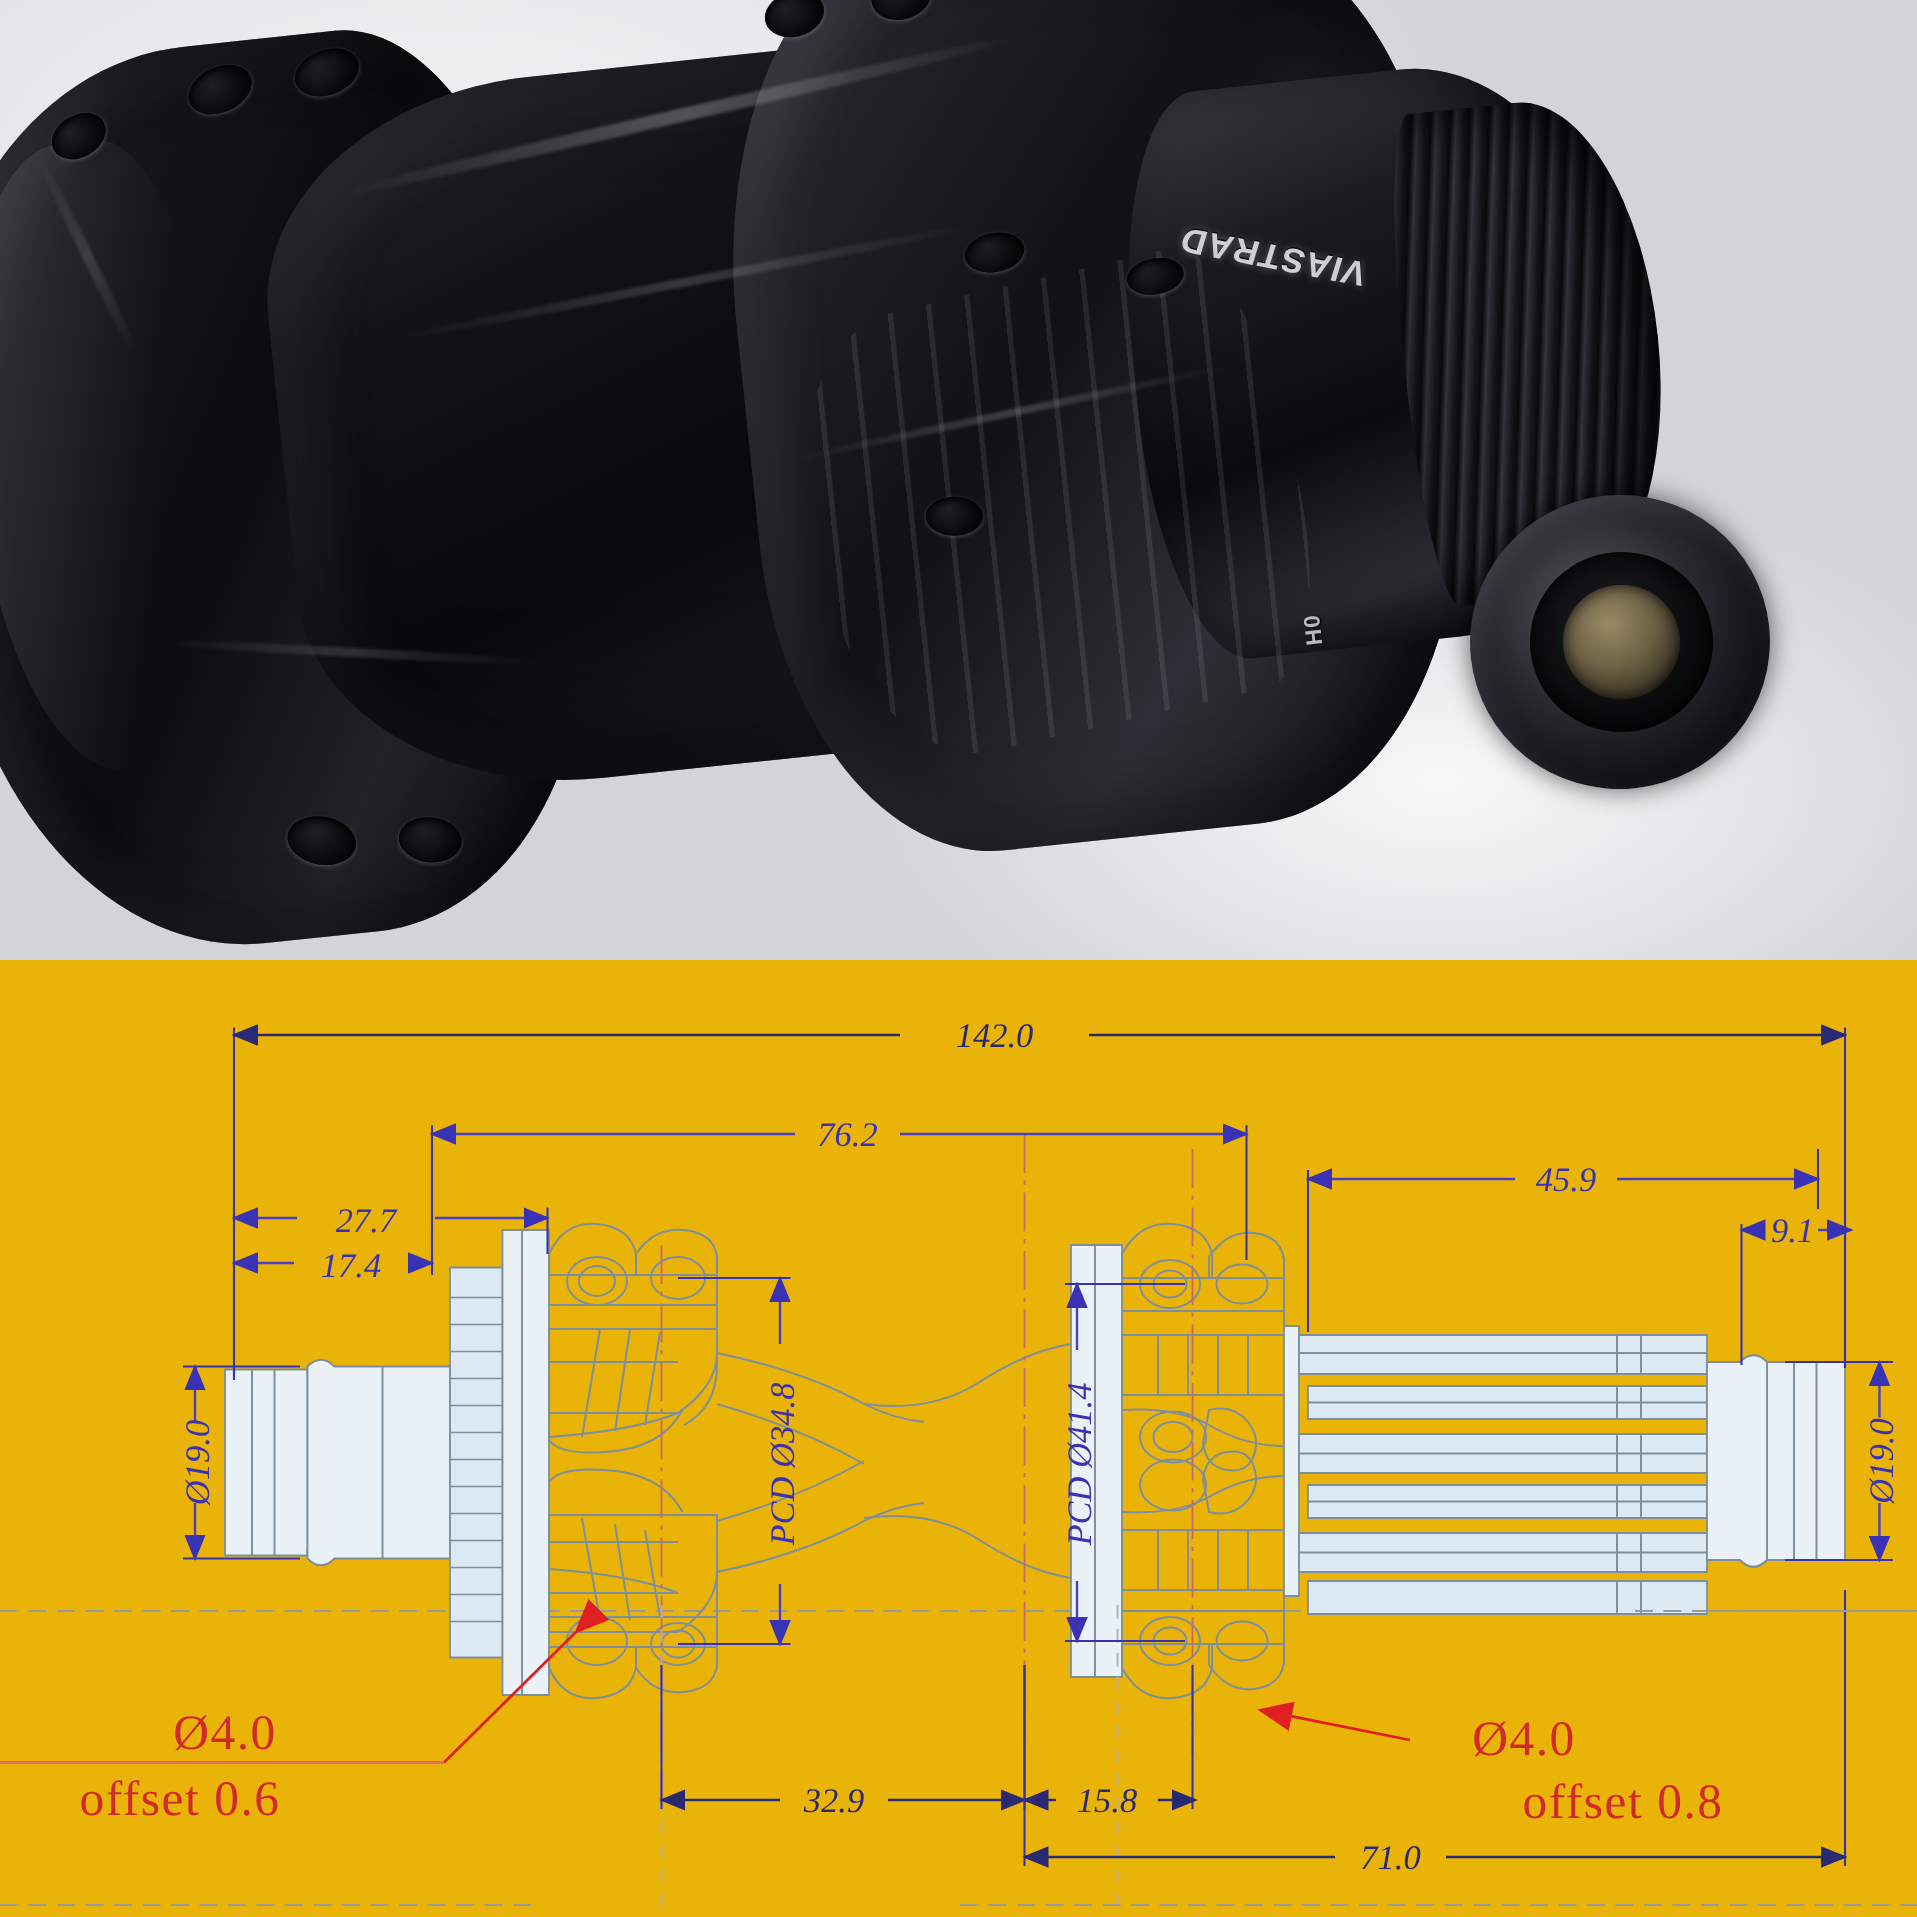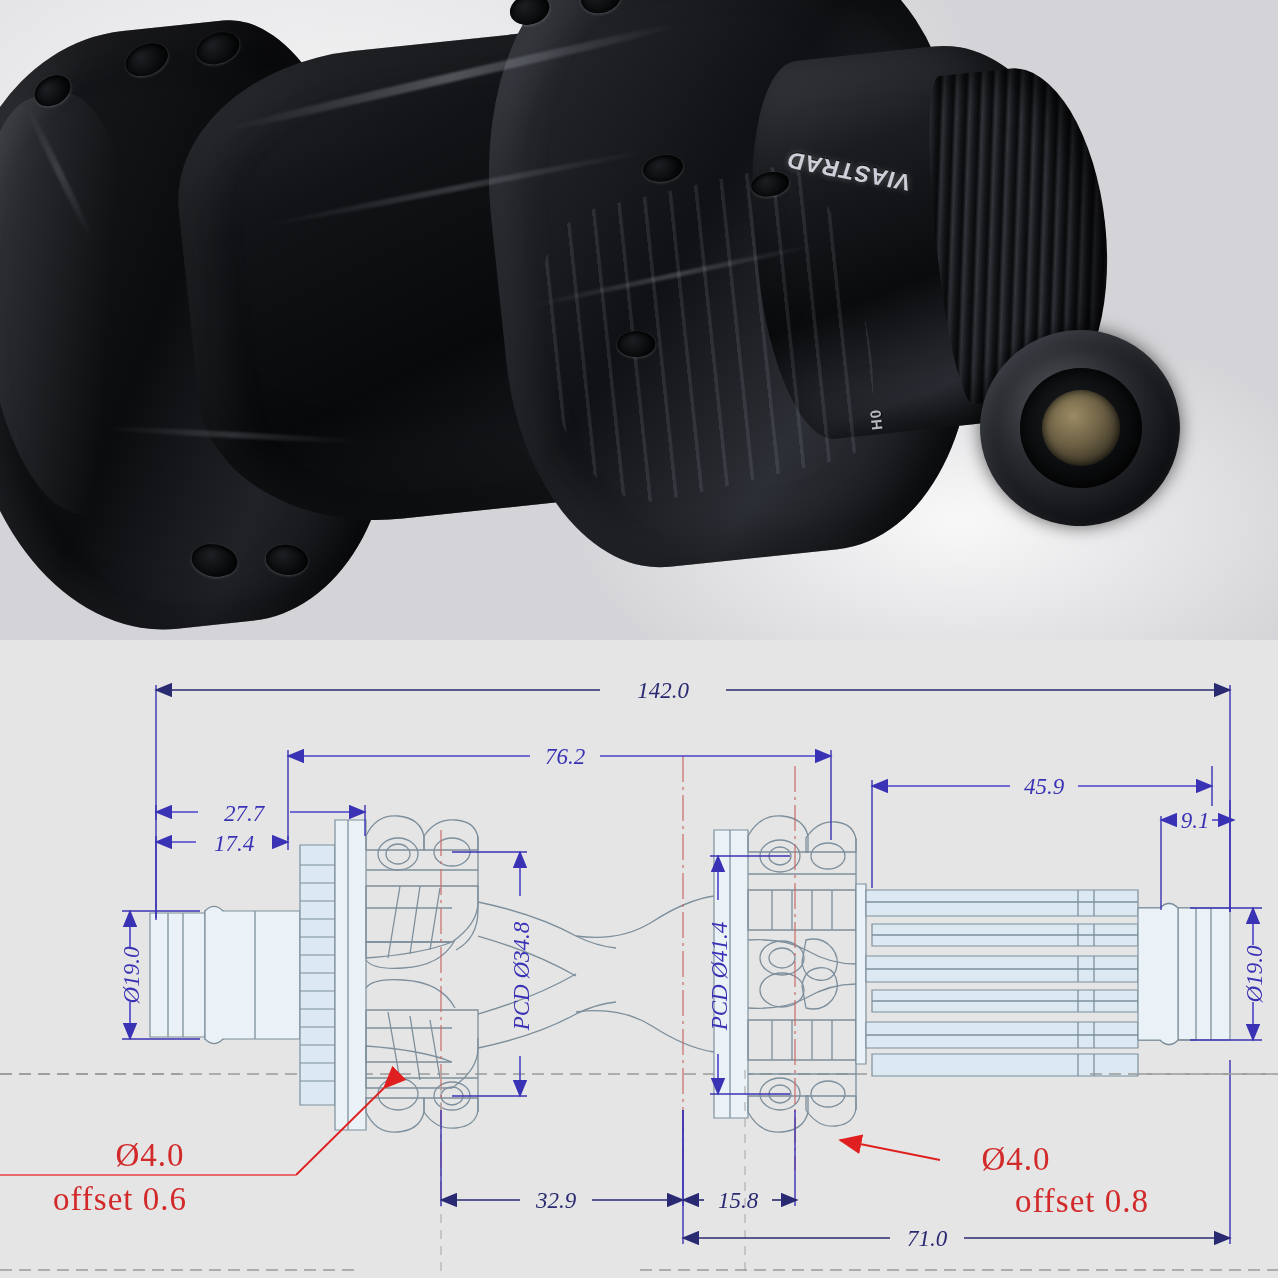--- a/index.html
+++ b/index.html
@@ -119,21 +119,21 @@
     white-space:nowrap;opacity:.95;
   }
   .micro-mark{
     position:absolute;left:884px;top:385px;width:26px;height:60px;
     transform:rotate(-96deg);
     font-family:"Liberation Sans",sans-serif;font-size:15px;font-weight:700;
     color:rgba(226,230,238,.8);text-shadow:0 1px 1px #000;letter-spacing:1px;
   }
 
   
-  .cad{position:absolute;left:0;top:640px;width:1278px;height:638px;background:#e5e5e5;}
+  .cad{position:absolute;left:0;top:640px;width:1278px;height:638px;background:#eab308;}
   .cad svg{display:block;}
   .dimtxt{
     font-family:"Liberation Serif", serif;
     font-style:italic;
     fill:#3a32b4;
     font-size:23px;
   }
   .dimtxt-dark{
     font-family:"Liberation Serif", serif;
     font-style:italic;

